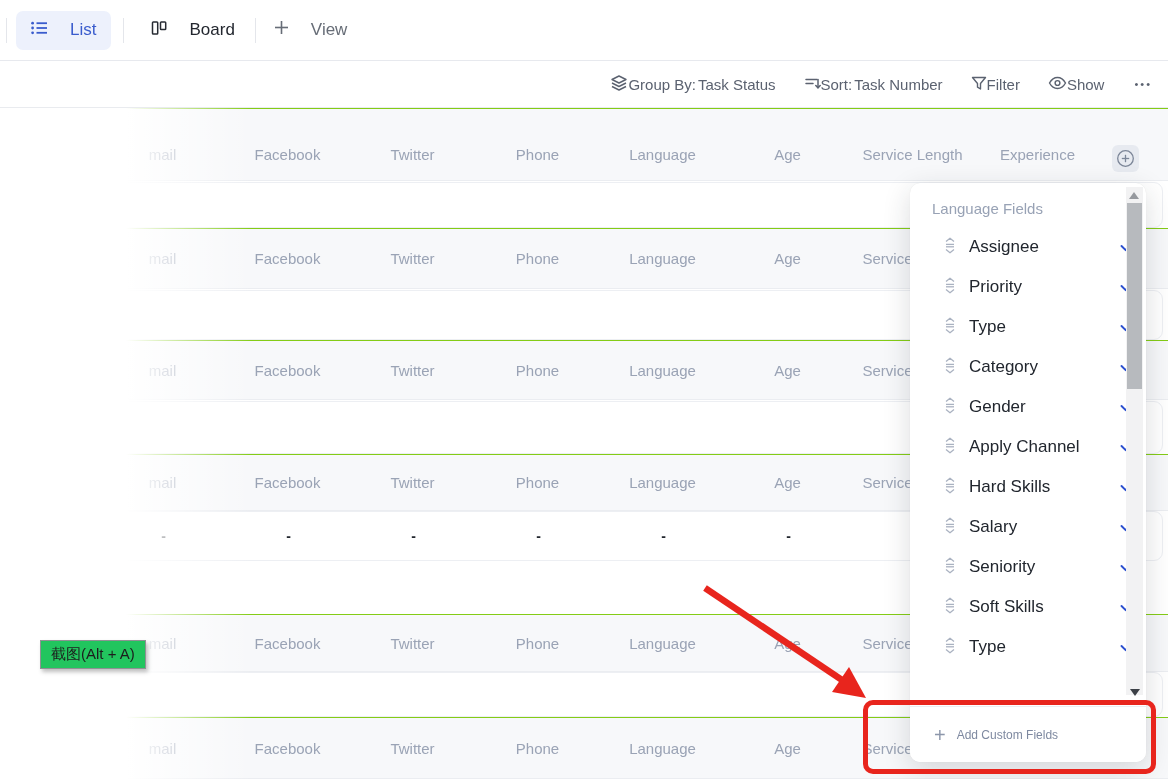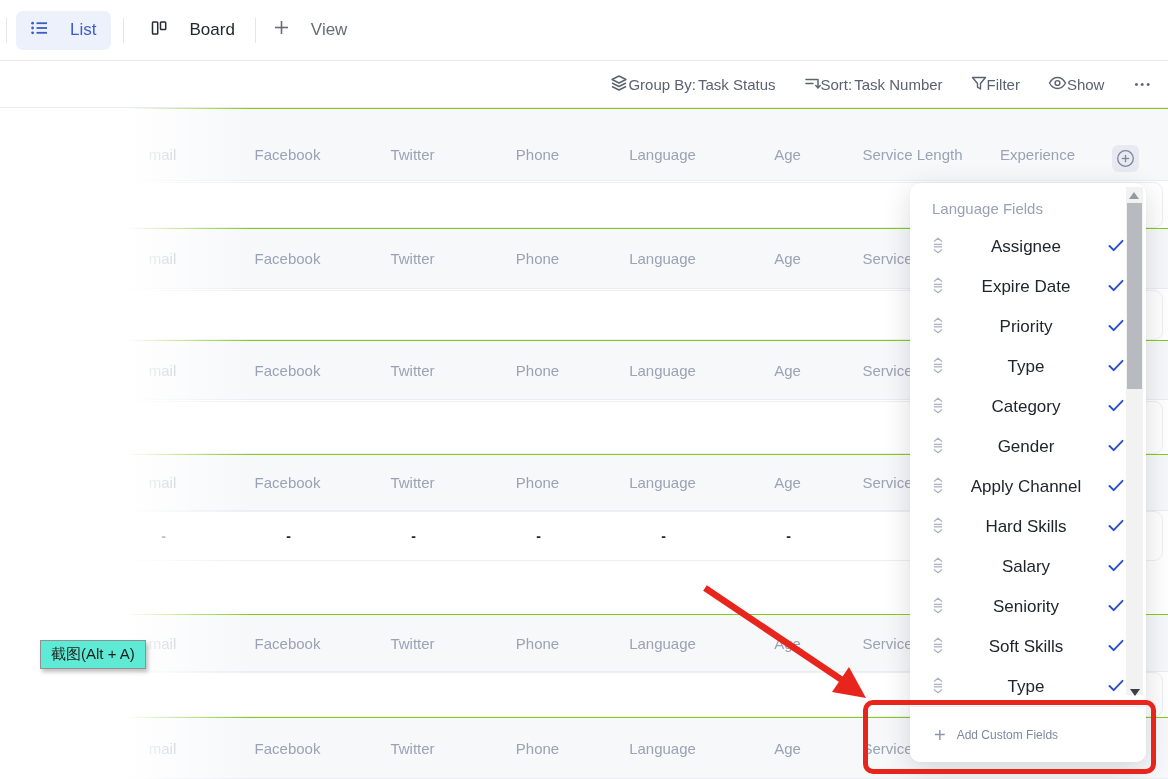--- a/index.html
+++ b/index.html
@@ -44,21 +44,21 @@
 
   
   .fade { position:absolute; left:0; top:108px; bottom:0; width:252px; z-index:2;
     background:linear-gradient(to right, #ffffff 50%, rgba(255,255,255,0) 100%); }
 
   
   .panel { position:absolute; left:910px; top:183px; width:236px; height:579px;
     background:#fff; border-radius:10px; z-index:10;
     box-shadow:0 8px 28px rgba(31,35,41,.16), 0 0 1px rgba(0,0,0,.1); }
   .panel-title { padding:17px 0 8px 22px; font-size:15px; color:#98a2b5; }
-  .fields { padding:2px 0 0 22px;text-align:center; }
+  .fields { padding:2px 0 0 34px; }
   .field-item { height:40px; display:flex; align-items:center; gap:13px; width:192px; }
   .flabel { flex:1; font-size:17px; color:#21262e; white-space:nowrap; }
   .panel-footer { position:absolute; left:0; right:0; bottom:0; height:56px;
     border-top:1px solid #ececf1; display:flex; align-items:center; gap:11px;
     padding-left:24px; background:#fff; border-radius:0 0 10px 10px; }
   .plus-glyph { font-size:20px; color:#8d97ab; line-height:1; }
   .addcf-label { font-size:12px; color:#7e89a0; }
 
   
   .sb-track { position:absolute; top:4px; right:3px; width:17px; height:508px; background:#f2f2f3; }
@@ -66,21 +66,21 @@
     border-left:5.5px solid transparent; border-right:5.5px solid transparent; border-bottom:7px solid #96999e; }
   .sb-thumb { position:absolute; top:16px; left:1px; width:15px; height:186px; background:#b7babe; }
   .sb-down { position:absolute; top:506px; right:6px; width:0; height:0;
     border-left:5.5px solid transparent; border-right:5.5px solid transparent; border-top:7px solid #3c4046; }
 
   
   .red-box { position:absolute; left:863px; top:700px; width:293px; height:74px;
     border:5px solid #e8251d; border-radius:10px; z-index:20; }
   .arrow-svg { position:absolute; left:660px; top:570px; width:230px; height:145px; z-index:20; }
   .tooltip { position:absolute; left:40px; top:640px; height:29px; padding:4px 10px 0 10px;
-    background:#5eead4; border:1px solid #8f9193; box-shadow:2px 3px 4px rgba(0,0,0,.25);
+    background:#22c55e; border:1px solid #8f9193; box-shadow:2px 3px 4px rgba(0,0,0,.25);
     font-size:15px; color:#1d1d1d; z-index:30; white-space:nowrap; }
 </style>
 </head>
 <body>
 
 <div id="app">
 
   <div class="tabbar">
     <div class="vdiv"></div>
     <div class="tab tab-list">
@@ -293,36 +293,20 @@
       </div>
         <div class="field-item">
         <span>
           <svg width="12" height="17" viewBox="0 0 12 17" fill="none" stroke="#aab2c1" stroke-width="1.3" stroke-linejoin="round">
             <polyline points="2,4.4 6,1.2 10,4.4"></polyline>
             <line x1="2" y1="7.4" x2="10" y2="7.4"></line>
             <line x1="2" y1="9.8" x2="10" y2="9.8"></line>
             <polyline points="2,12.6 6,15.8 10,12.6"></polyline>
           </svg>
         </span>
-        <span class="flabel">Expire Date</span>
-        <span>
-          <svg width="16" height="13" viewBox="0 0 17 14" fill="none" stroke="#2b50d0" stroke-width="2.1" stroke-linecap="round" stroke-linejoin="round">
-            <polyline points="1.5,7.5 6,12 15.5,2"></polyline>
-          </svg>
-        </span>
-      </div>
-        <div class="field-item">
-        <span>
-          <svg width="12" height="17" viewBox="0 0 12 17" fill="none" stroke="#aab2c1" stroke-width="1.3" stroke-linejoin="round">
-            <polyline points="2,4.4 6,1.2 10,4.4"></polyline>
-            <line x1="2" y1="7.4" x2="10" y2="7.4"></line>
-            <line x1="2" y1="9.8" x2="10" y2="9.8"></line>
-            <polyline points="2,12.6 6,15.8 10,12.6"></polyline>
-          </svg>
-        </span>
         <span class="flabel">Priority</span>
         <span>
           <svg width="16" height="13" viewBox="0 0 17 14" fill="none" stroke="#2b50d0" stroke-width="2.1" stroke-linecap="round" stroke-linejoin="round">
             <polyline points="1.5,7.5 6,12 15.5,2"></polyline>
           </svg>
         </span>
       </div>
         <div class="field-item">
         <span>
           <svg width="12" height="17" viewBox="0 0 12 17" fill="none" stroke="#aab2c1" stroke-width="1.3" stroke-linejoin="round">

